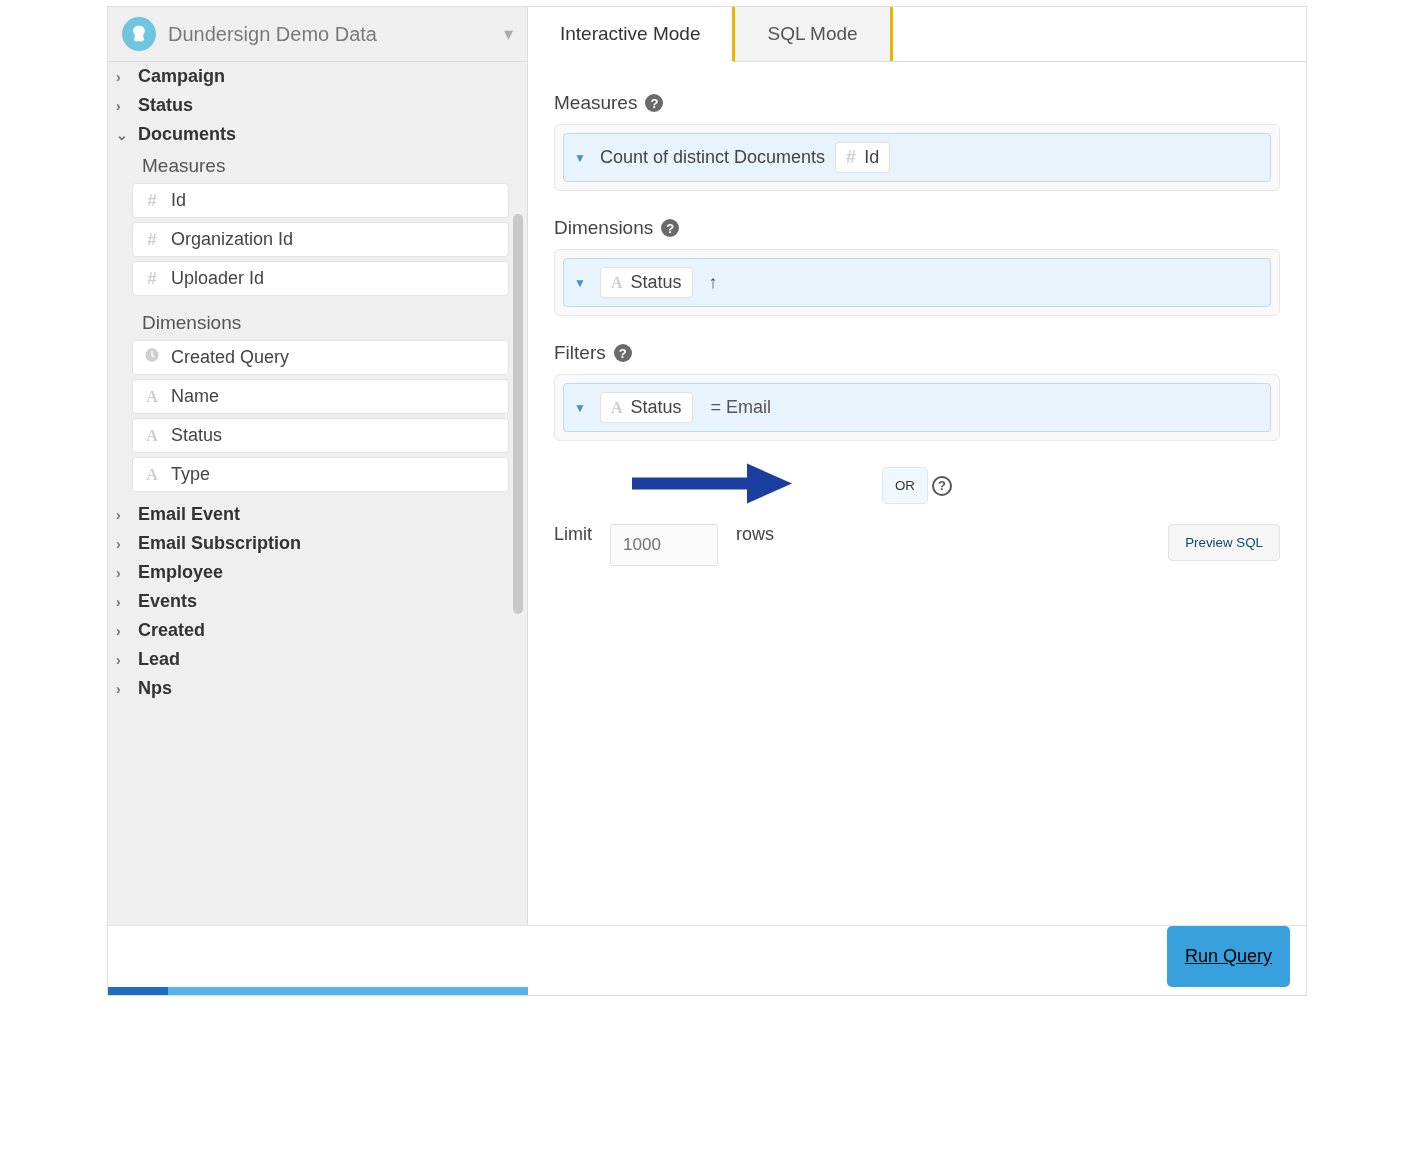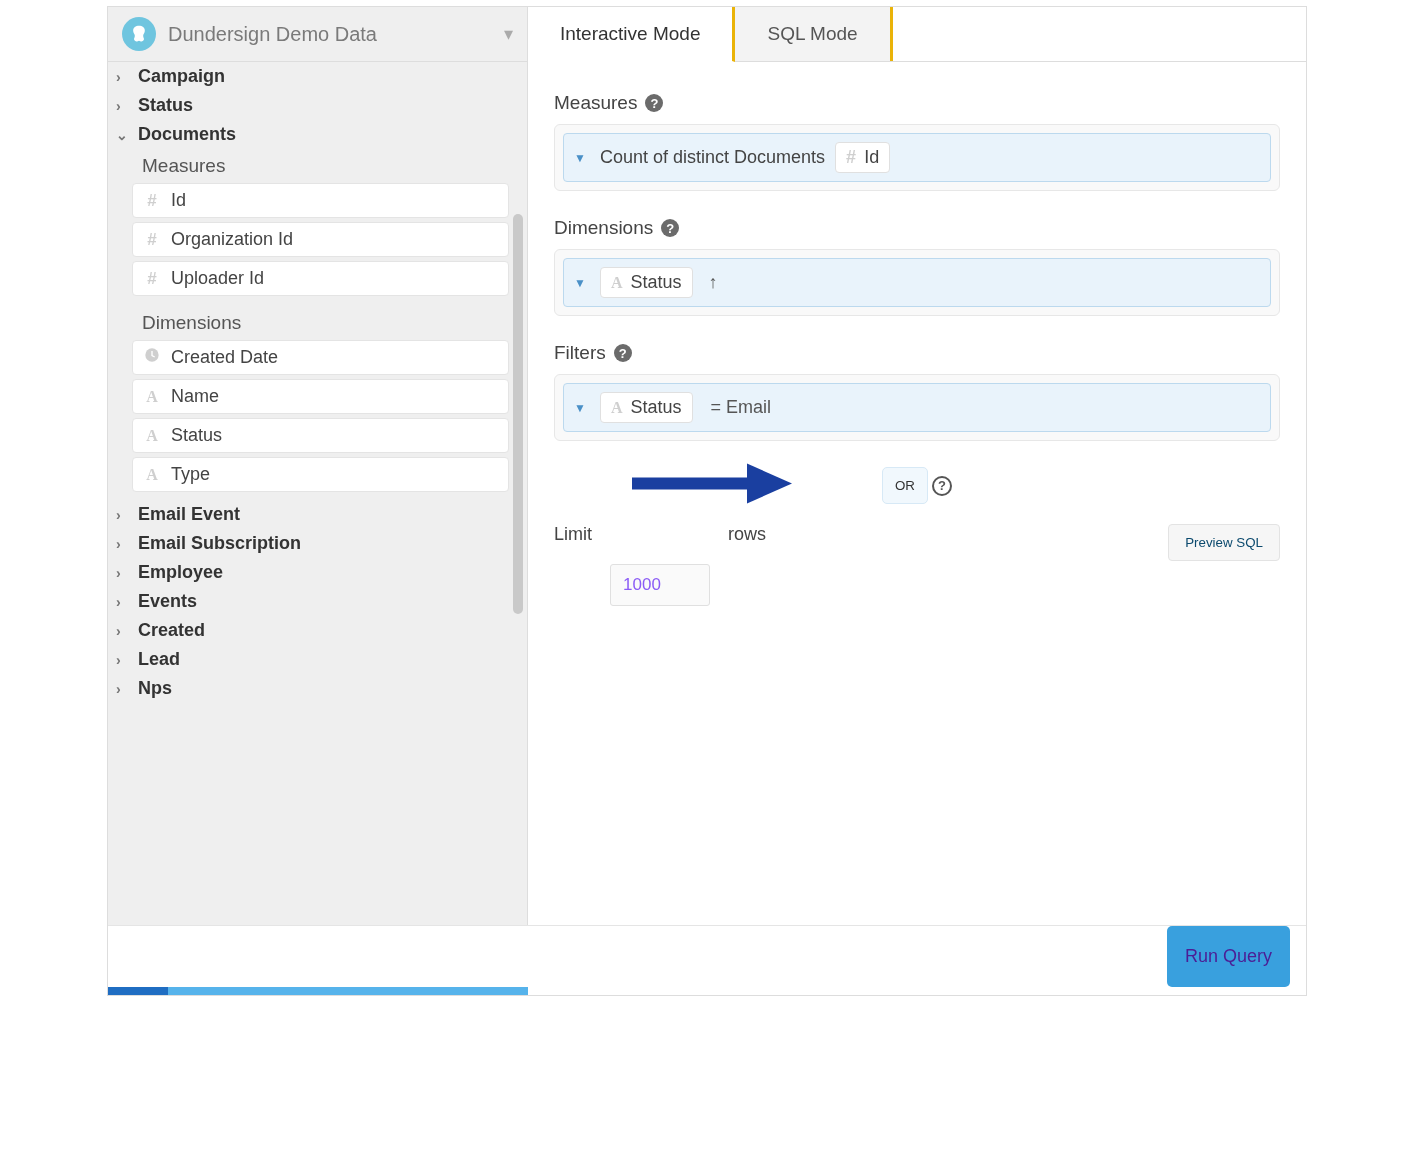--- a/index.html
+++ b/index.html
@@ -182,54 +182,54 @@
     position: absolute;
     left: 78px;
     top: 50%;
     transform: translateY(-50%);
   }
   .limit-row {
     display: flex; align-items: flex-start; gap: 18px;
     margin-top: 10px;
   }
   .limit-input {
-    width: 100px;
+    width: 108px;
     padding: 10px 12px;
     border: 1px solid #e0e0e0;
     border-radius: 3px;
     font-size: 17px;
-    color: #8b5cf6;
+    color: #737373;
     background: #fafafa;
-    margin-top: 40px;
   }
   .preview-btn {
     margin-left: auto;
     padding: 10px 16px;
     border: 1px solid #e3e3e3;
     background: #f6f6f6;
     color: #0c4a6e;
     border-radius: 4px;
     cursor: pointer;
   }
   
   .footer {
     border-top: 1px solid #e5e5e5;
     height: 62px;
     display: flex; align-items: center; justify-content: flex-end;
     padding: 0 16px;
     background: #fff;
   }
   .run-btn {
     background: #39a0de;
-    color: #4c1d95;
+    color: #000000;
     border-radius: 5px;
     padding: 20px 18px;
     font-size: 18px;
     border: none;
     cursor: pointer;
+    text-decoration: underline;
   }
   .bottom-strip {
     height: 8px;
     background: linear-gradient(to right, #1f6dc2 0 60px, #56b3eb 60px 420px, #fff 420px 100%);
   }
 
   
   .A-icon {
     font-family: Georgia, "Times New Roman", serif;
     color: #cfcfcf;
@@ -288,21 +288,21 @@
 
         <div class="subhead" style="margin-top:10px">Dimensions</div>
         <div class="field-list">
           <div class="field-item">
             <span class="fi-icon clock">
               <svg viewBox="0 0 24 24">
                   <circle cx="12" cy="12" r="10"></circle>
                   <path d="M12 6v7l4 2" stroke="#fff" stroke-width="2" fill="none"></path>
                 </svg>
             </span>
-            <span class="fi-label">Created Date</span>
+            <span class="fi-label">Created Query</span>
           </div>
           <div class="field-item">
             <span class="fi-icon A-icon">A</span>
             <span class="fi-label">Name</span>
           </div>
           <div class="field-item">
             <span class="fi-icon A-icon">A</span>
             <span class="fi-label">Status</span>
           </div>
           <div class="field-item">

